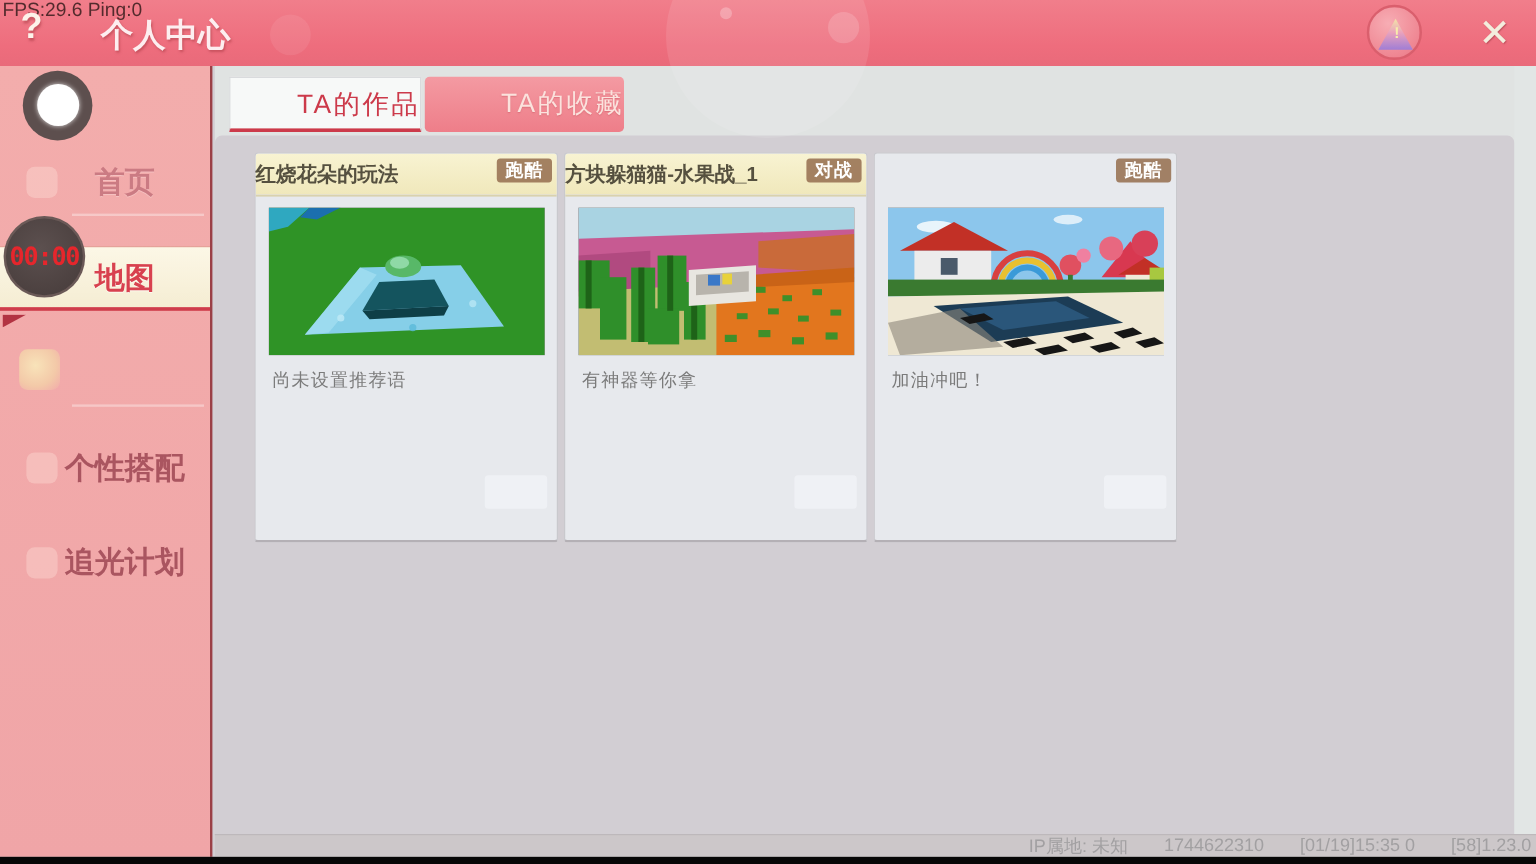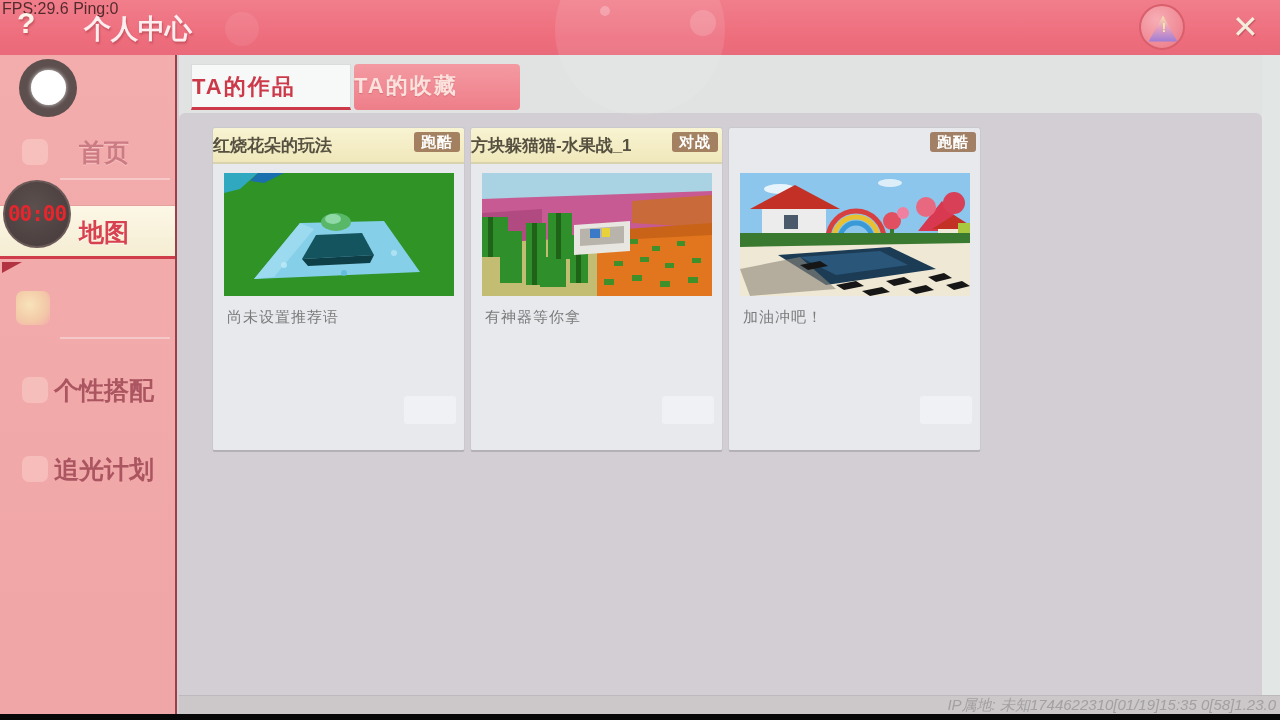--- a/index.html
+++ b/index.html
@@ -70,22 +70,22 @@
   
   .content { position:absolute; left:179px; top:55px; width:1101px; height:659px;
     background:#e0e3e2; }
   .scrolltrack { position:absolute; right:0; top:0; width:18px; height:659px; background:#e2e6e5; }
   .panel { position:absolute; left:0; top:58px; width:1083px; height:582px;
     background:#d2ced3; border-radius:6px 6px 0 0; }
   .bottomstrip { position:absolute; left:0; top:640px; width:1101px; height:19px;
     background:#ccc7c9; border-top:1px solid #bdb8bb; }
 
   
-  .tab { position:absolute; top:9px; height:46px; text-align:left; line-height:44px;
-    font-size:22px; font-weight:bold; }
+  .tab { position:absolute; top:9px; height:46px; text-align:right; line-height:44px;
+    font-size:22px; font-weight:normal; }
   .tab-works { left:12px; width:160px; background:#f7f9f8; color:#cc3a4a;
     border:1px solid #d9dbdd; border-bottom:3px solid #cc3a4a; letter-spacing:2px; }
   .tab-fav { left:175px; width:166px; border-radius:4px; letter-spacing:2px;
     background:linear-gradient(180deg,#f49aa2 0%,#ee7e89 100%); color:#fbe2dd;
     text-shadow:0 1px 1px rgba(200,90,100,0.5); }
 
   
   .cards { position:absolute; left:33px; top:72px; display:flex; }
   .card { position:relative; width:253px; height:325px; margin-right:5px;
     background:#e7e9ed; border:1px solid #c9c9cd; border-bottom:2px solid #b4b0b5;
@@ -98,22 +98,22 @@
     background:#888; }
   .thumb svg { display:block; }
   .badge { position:absolute; top:4px; right:4px; padding:1px 7px 0;
     background:rgba(151,113,82,0.88); color:#fff; font-size:15px; font-weight:bold;
     border-radius:3px; letter-spacing:1px; }
   .desc { position:absolute; left:14px; top:180px; font-size:15px; color:#7b7b7b; letter-spacing:1px; }
   .ghostbtn { position:absolute; right:8px; bottom:26px; width:52px; height:28px;
     background:rgba(246,248,252,0.55); border-radius:3px; }
 
   
-  .status { position:absolute; right:4px; top:641px; display:flex; 
-    font-size:15px; color:#a2a0a2; white-space:nowrap; z-index:5;font-style:italic; }
+  .status { position:absolute; right:4px; top:641px; display:flex; gap:30px;
+    font-size:15px; color:#a2a0a2; white-space:nowrap; z-index:5; }
 
   
   .blackbar { position:absolute; left:0; top:714px; width:1280px; height:6px; background:#070707; z-index:40; }
 </style>
 </head>
 <body>
 
 <div class="screen">
 
   <div class="topbar">

